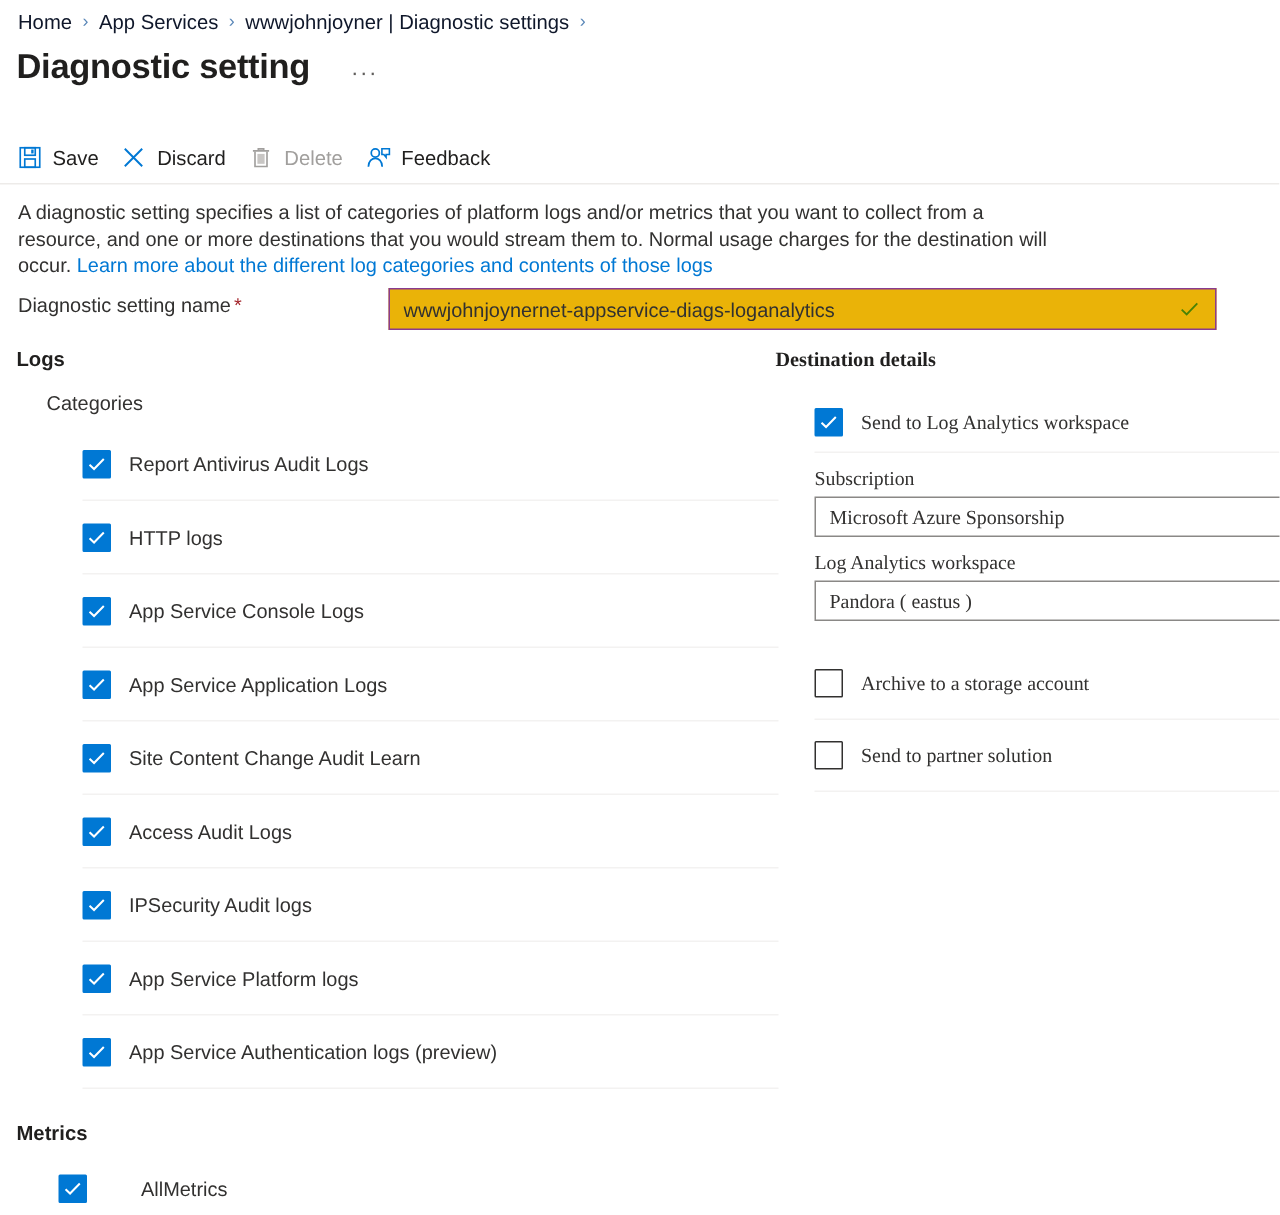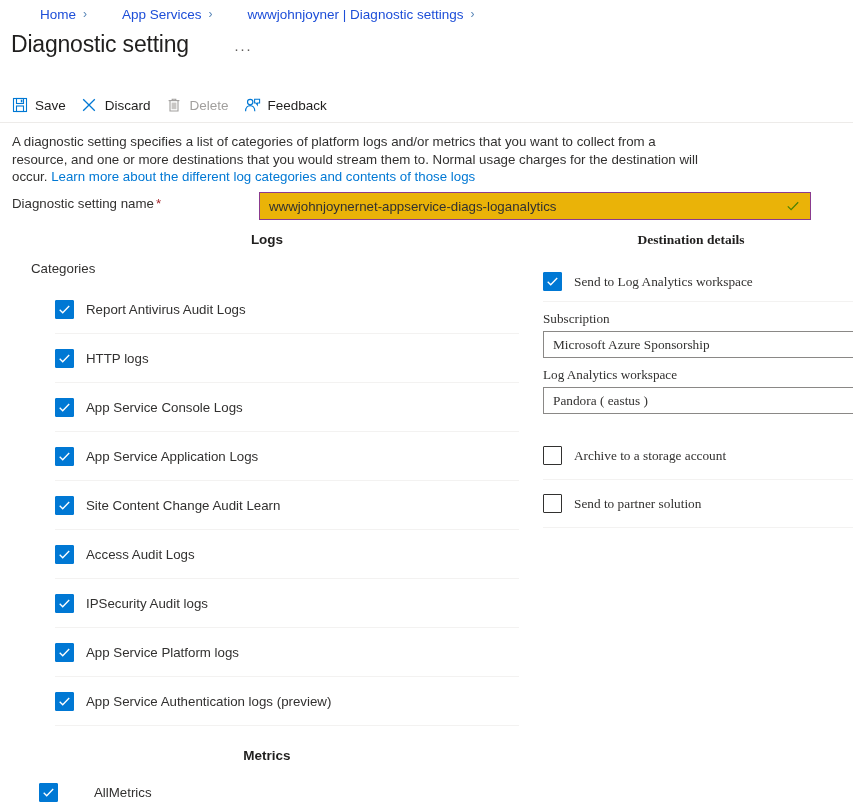--- a/index.html
+++ b/index.html
@@ -22,38 +22,37 @@
     position: absolute;
     left: 12px;
     top: 4px;
     height: 20px;
     display: flex;
     align-items: center;
     font-size: 13.5px;
     white-space: nowrap;
   }
   .bc-link {
-    color: #1d4ed8;
+    color: #0f172a;
     cursor: pointer;
     text-decoration: none;
-    margin-left: 28px;
   }
   .bc-sep {
     color: #5a87b8;
     margin: 0 7px;
     font-size: 12px;
   }
 
   
   .page-title {
     position: absolute;
     left: 11px;
     top: 31px;
     font-size: 23px;
-    font-weight: 400;
+    font-weight: 700;
     color: #201f1e;
     letter-spacing: -0.2px;
   }
   .title-ellipsis {
     position: absolute;
     left: 230px;
     top: 38px;
     font-size: 15px;
     color: #605e5c;
     letter-spacing: 1px;
@@ -177,22 +176,21 @@
     position: absolute;
     left: 517px;
     top: 232px;
     width: 336px;
     font-family: Liberation Serif, serif;
   }
   .section-head {
     font-size: 13.5px;
     font-weight: 700;
     color: #201f1e;
-    margin: 0 0 14px 12px;
-    text-align: center;
+    margin: 0 0 14px 0;
   }
   .sub-head {
     font-size: 13.3px;
     color: #323130;
     margin: 0 0 9px 20px;
   }
 
   
   .check-list { margin: 0; padding: 0; }
   .check-row {

